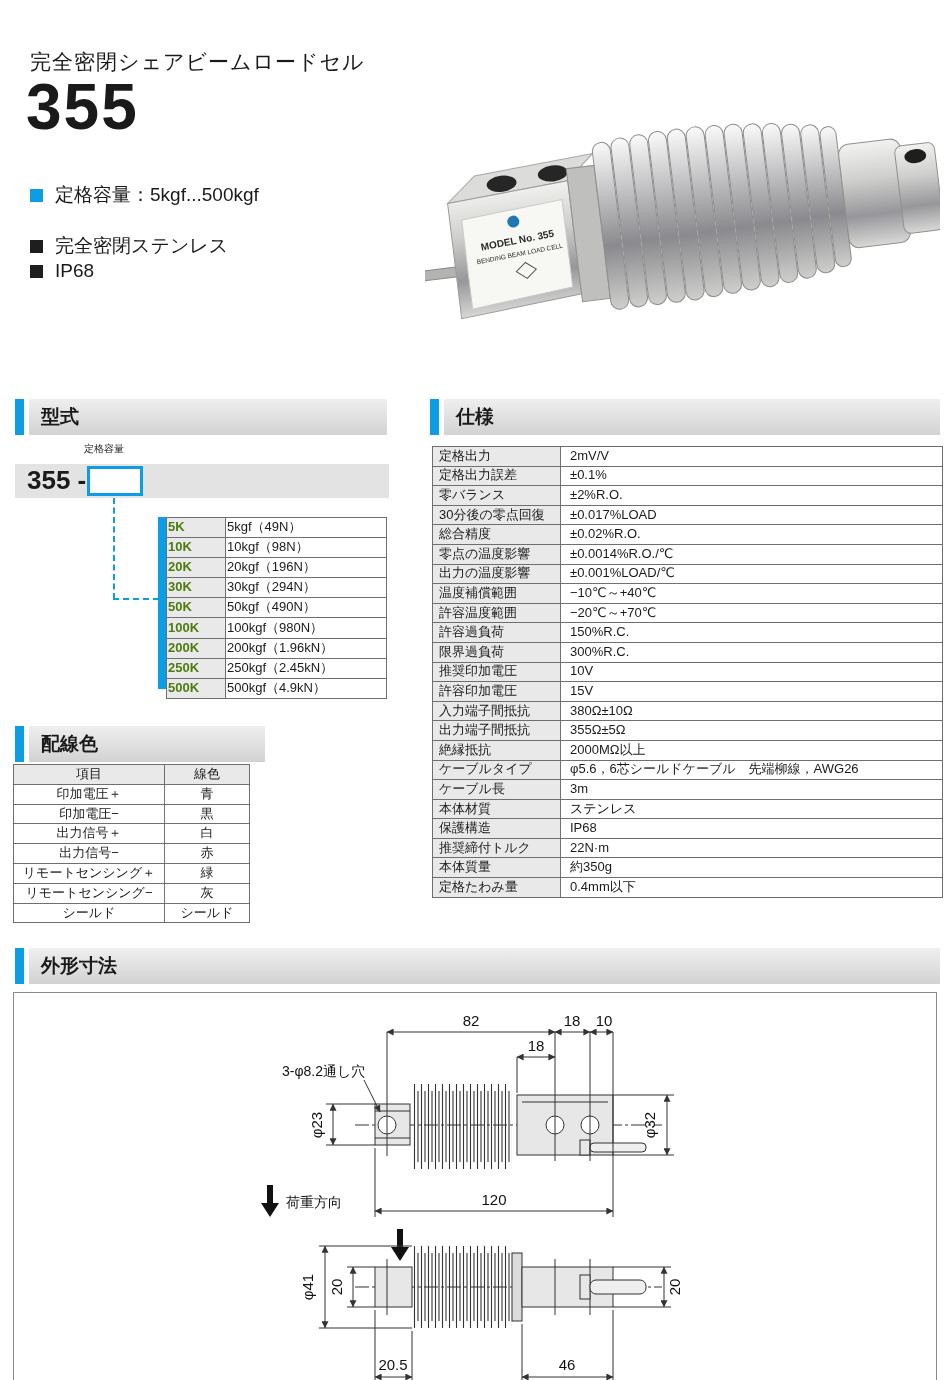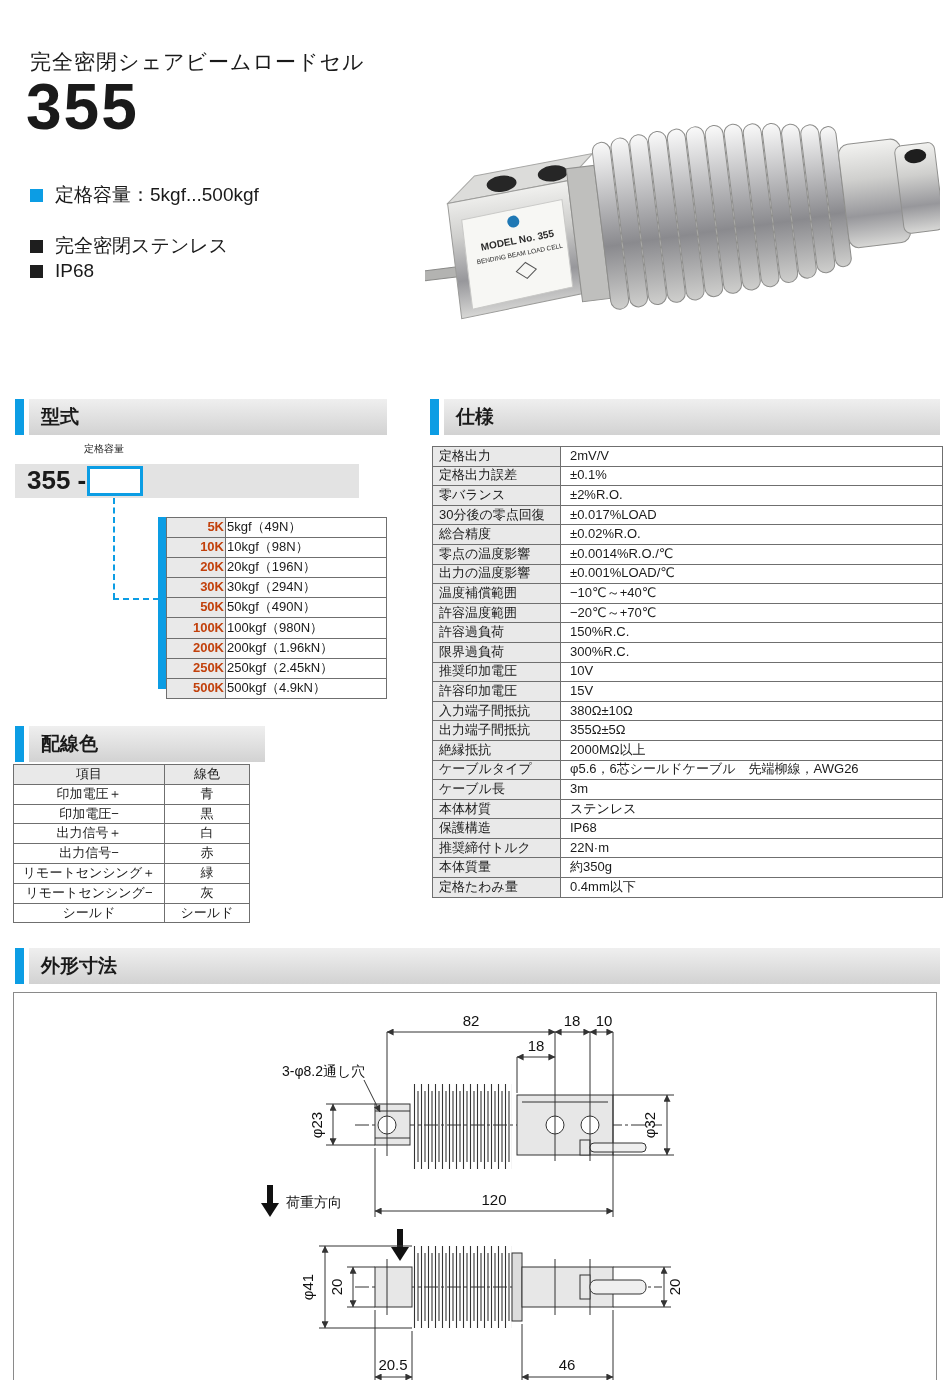--- a/index.html
+++ b/index.html
@@ -16,33 +16,33 @@
   .bullet.dark{background:#1e1e1e;}
 
   
   .section-bar{position:absolute;height:36px;display:flex;}
   .accent{width:9px;background:#0c9de4;margin-right:5px;}
   .bar-bg{flex:1;background:linear-gradient(180deg,#efefef 0%,#d2d2d2 100%);
           display:flex;align-items:center;padding-left:12px;font-size:19px;font-weight:bold;}
 
   
   .cap-label{left:84px;top:406px;font-size:10px;}
-  .band{left:15px;top:428px;width:344px;height:34px;background:#e3e3e3;}
+  .band{left:15px;top:428px;width:374px;height:34px;background:#e3e3e3;}
   .band-prefix{position:absolute;left:12px;top:1px;font-size:26px;font-weight:800;}
   .blue-box{position:absolute;left:72px;top:2px;width:50px;height:24px;background:#fff;border:3px solid #0c9de4;}
   .dash-v{left:113px;top:462px;height:101px;width:0;border-left:2px dashed #0c9de4;}
   .dash-h{left:113px;top:562px;width:46px;height:0;border-top:2px dashed #0c9de4;}
 
   table{border-collapse:collapse;table-layout:fixed;}
   td,th{border:1px solid #6f6f6f;font-size:13px;line-height:1.15;overflow:hidden;white-space:nowrap;}
 
   .cap-strip{left:158px;top:481px;width:8px;height:172px;background:#0c9de4;}
   .cap-table{left:166px;top:481px;}
   .cap-table td{height:17.1px;}
-  .cap-table td.code{width:56px;text-align:right;color:#c2410c;font-weight:bold;background:#e9e9e9;}
+  .cap-table td.code{width:56px;text-align:left;color:#4d7c0f;font-weight:bold;background:#e9e9e9;}
   .cap-table td.val{width:158px;background:#fff;}
 
   
   .spec-table{left:432px;top:410px;}
   .spec-table td{height:16.6px;}
   .spec-table td.lab{width:120px;background:#e9e9e9;padding-left:6px;}
   .spec-table td.val{width:371px;background:#fff;padding-left:9px;}
 
   
   .wire-table{left:13px;top:728px;}

